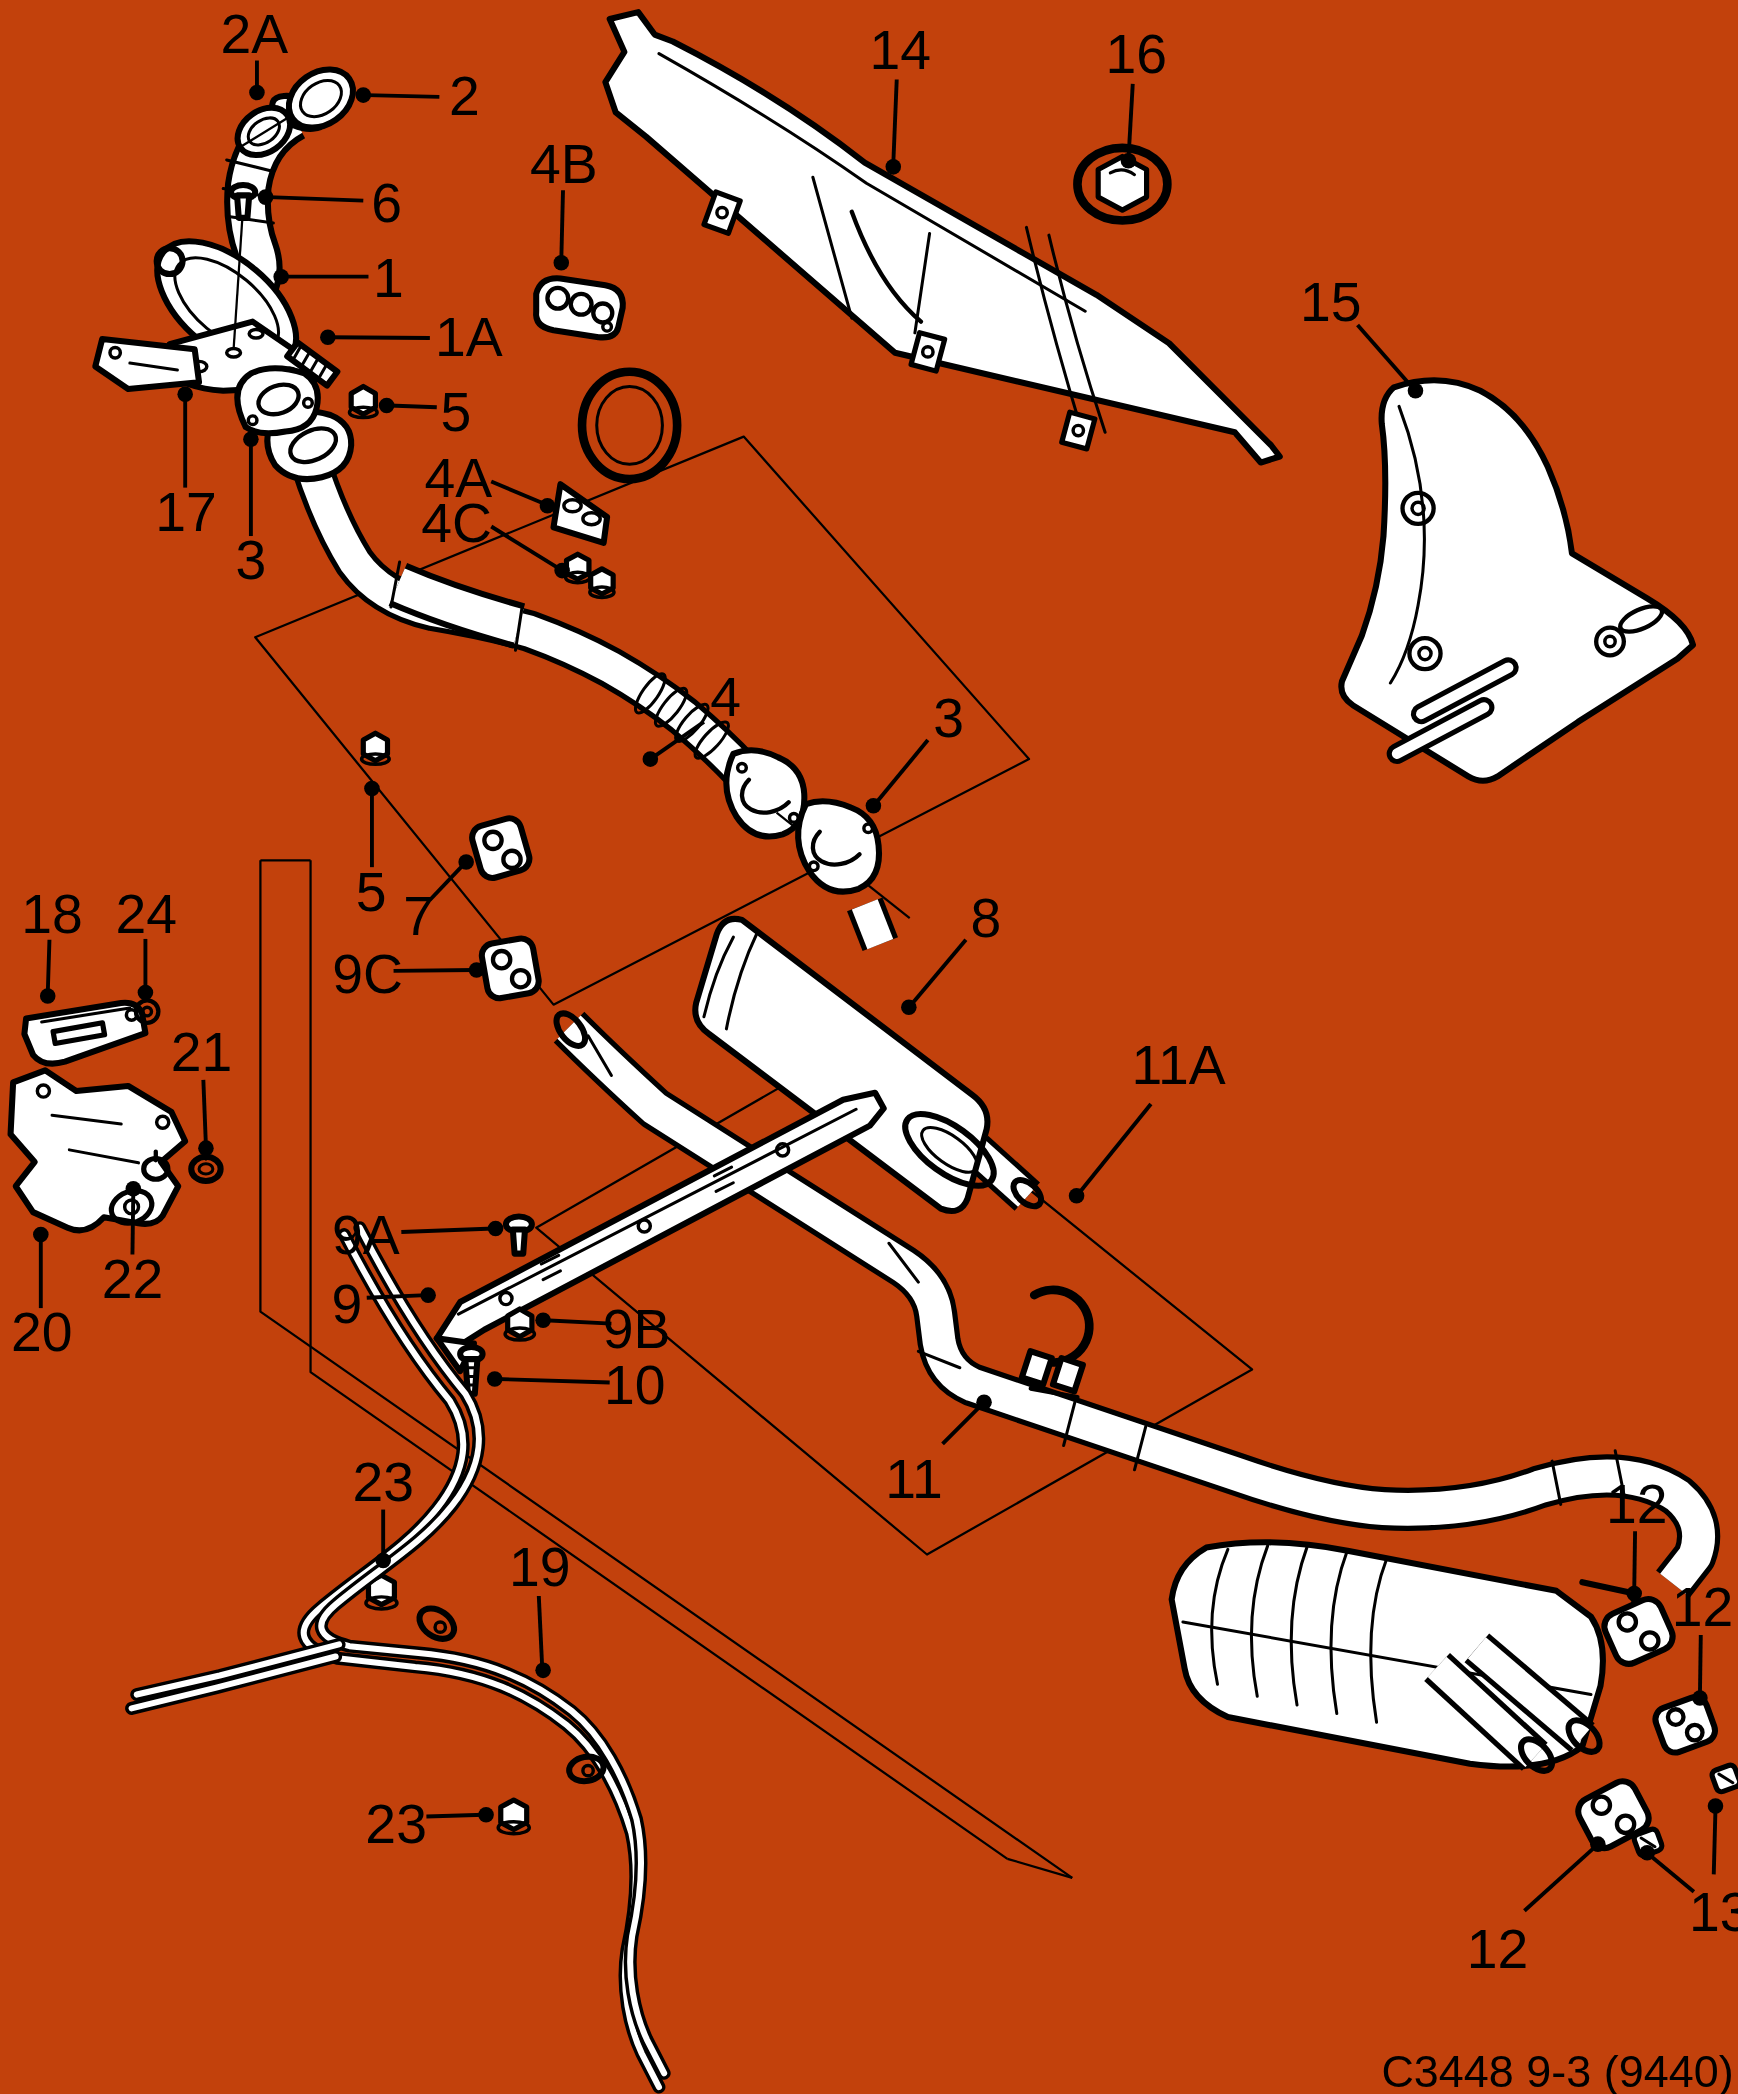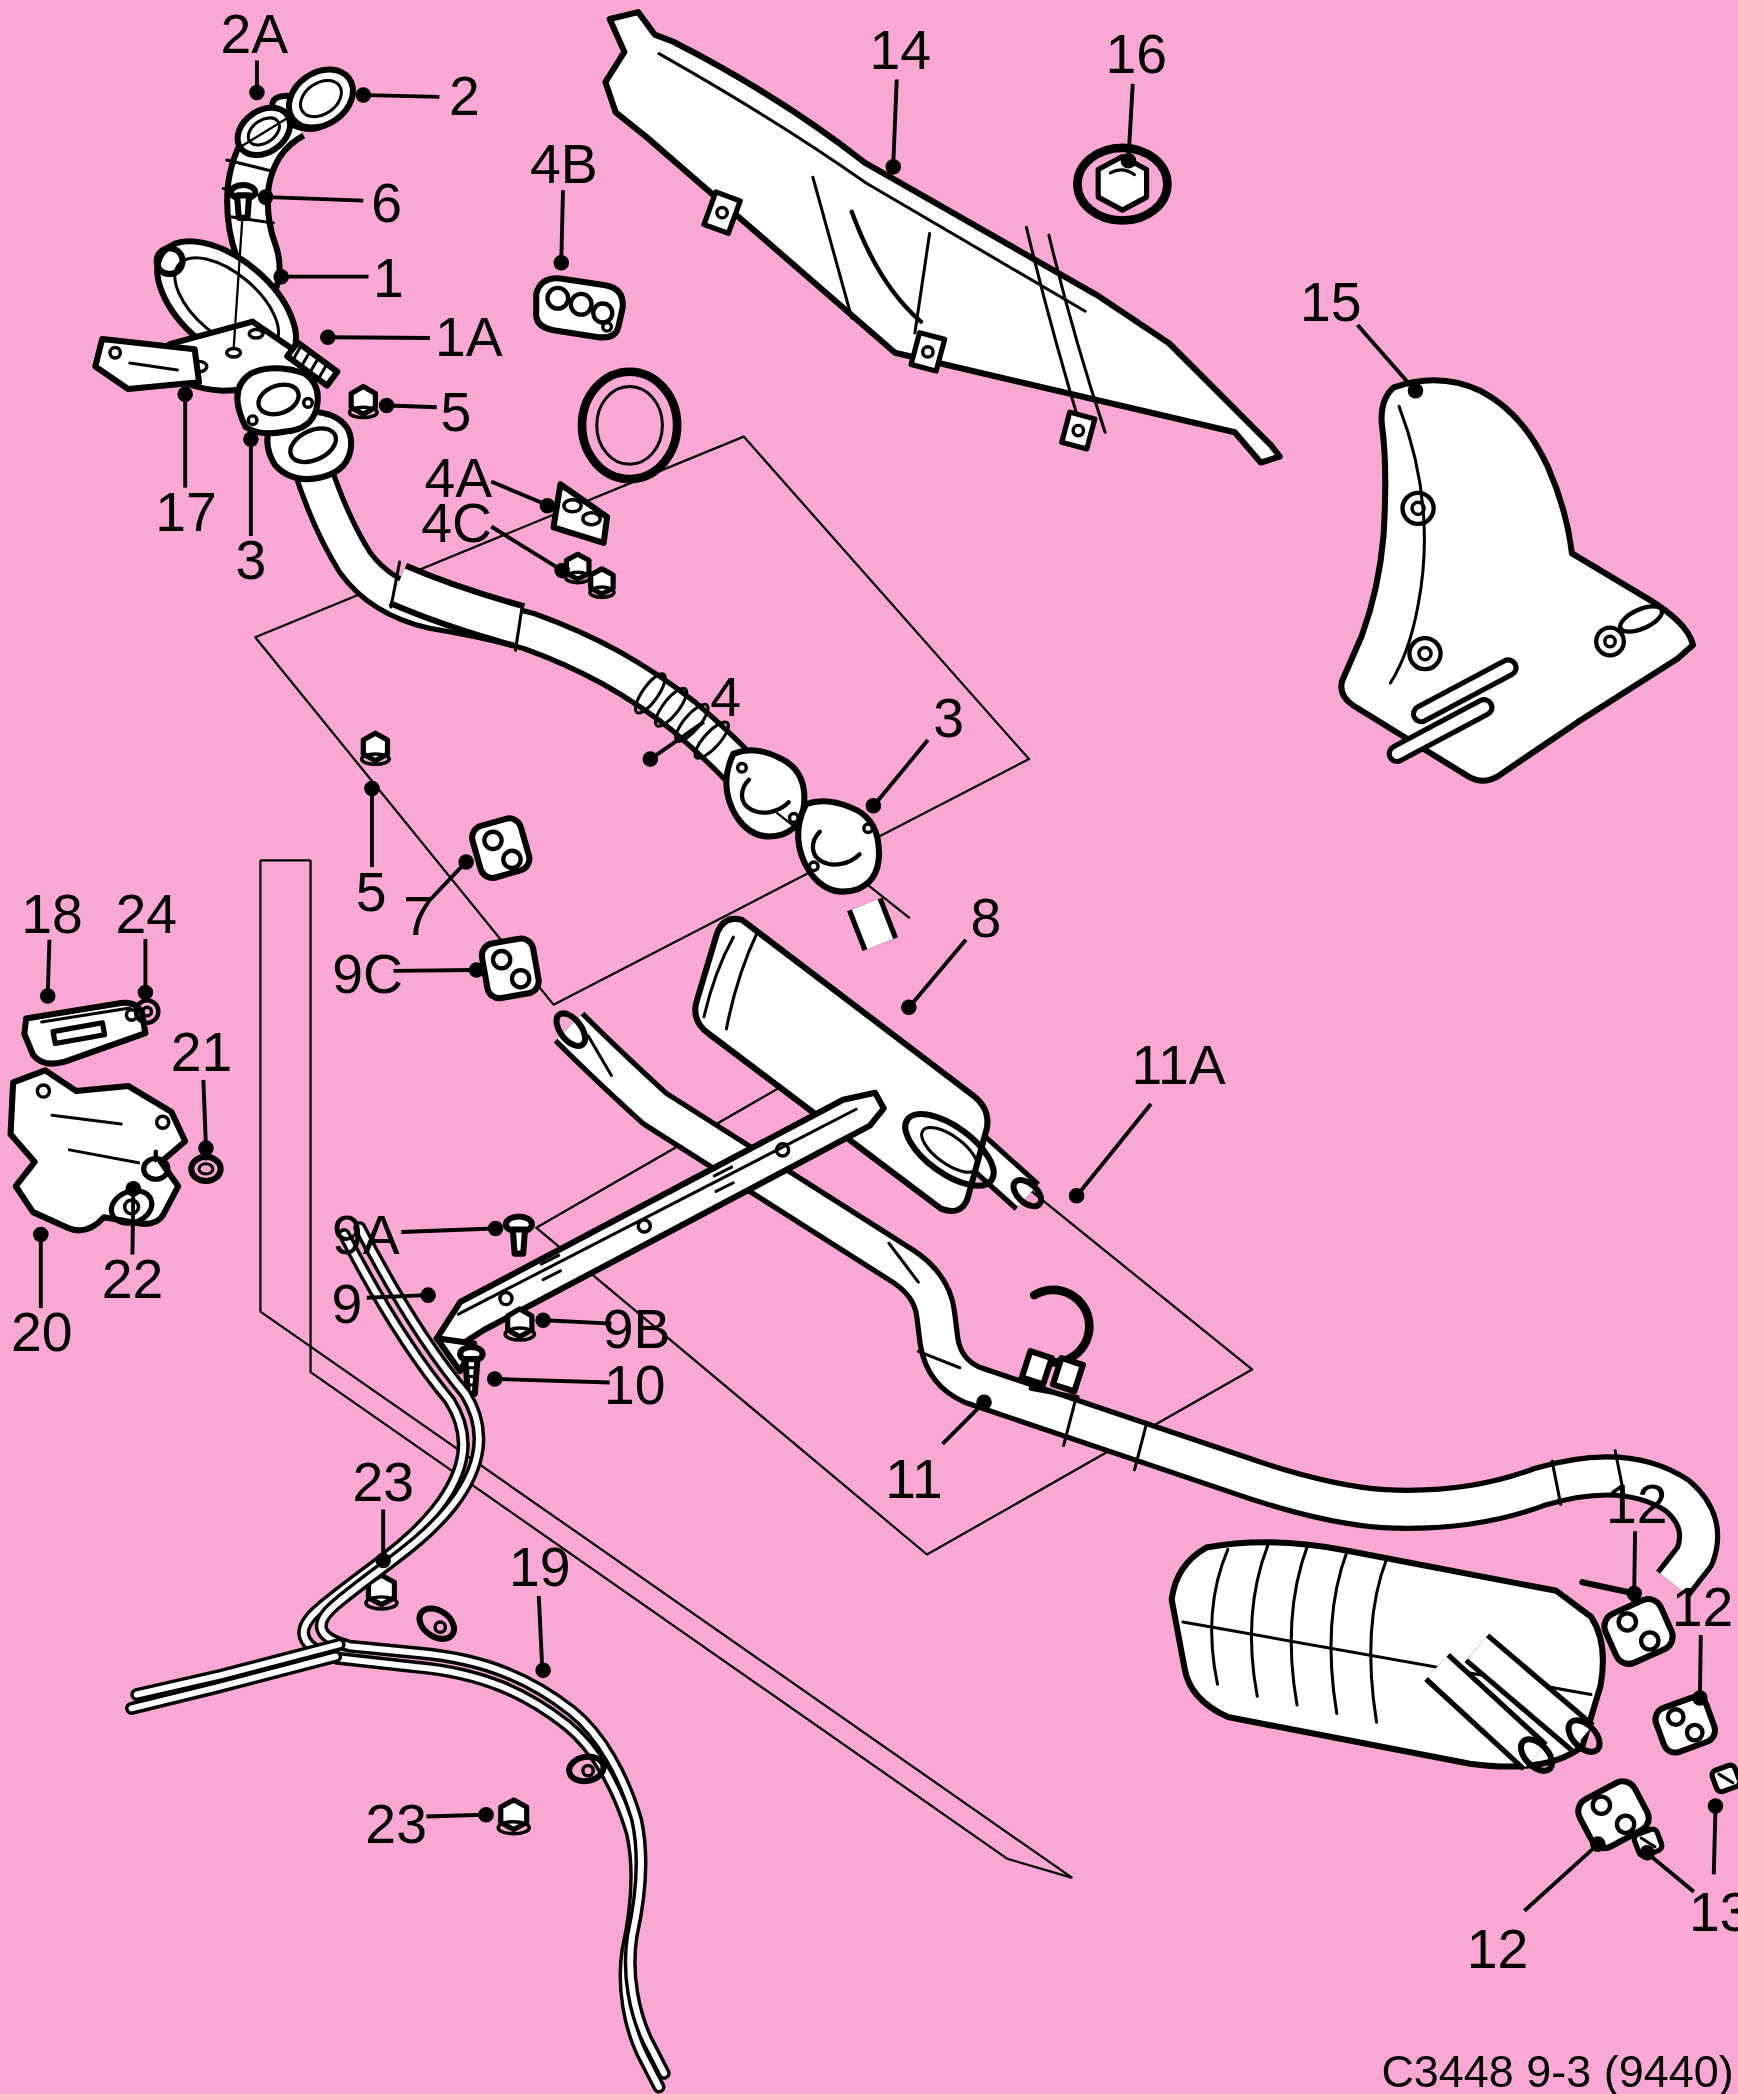--- a/index.html
+++ b/index.html
@@ -1,16 +1,16 @@
 <!DOCTYPE html>
 <html style="font-size:14px"><head>
 <meta charset="utf-8">
 <style>
   html,body{margin:0;padding:0;background:#fff;}
-  #stage{position:relative;width:1739px;height:2094px;background:#f9a8d4;}
+  #stage{position:relative;width:1739px;height:2094px;background:#c2410c;}
   svg{display:block;}
   .p  {fill:#fff;stroke:#000;stroke-width:7;stroke-linejoin:round;stroke-linecap:round;}
   .pn {fill:none;stroke:#000;stroke-width:7;stroke-linejoin:round;stroke-linecap:round;}
   .p9 {fill:none;stroke:#000;stroke-width:10;stroke-linejoin:round;stroke-linecap:round;}
   .d  {fill:none;stroke:#000;stroke-width:3.5;stroke-linejoin:round;stroke-linecap:round;}
   .d5 {fill:none;stroke:#000;stroke-width:5;stroke-linejoin:round;stroke-linecap:round;}
   .t  {fill:none;stroke:#000;stroke-width:2.6;stroke-linejoin:round;}
   .ld {stroke:#000;stroke-width:4.5;}
   .dot{fill:#000;stroke:none;}
   .hx {fill:#fff;stroke:#000;stroke-width:6;stroke-linejoin:round;}

